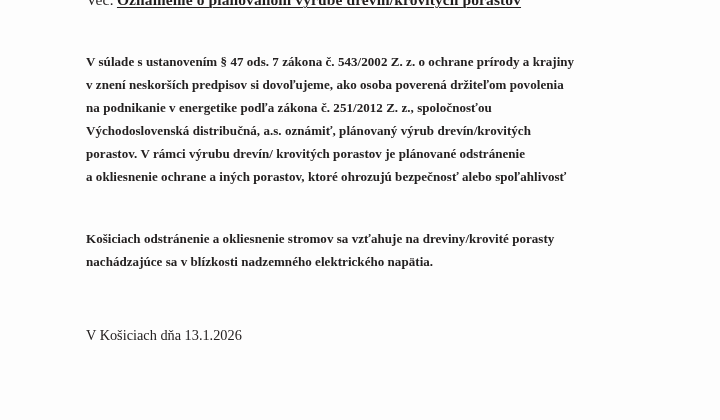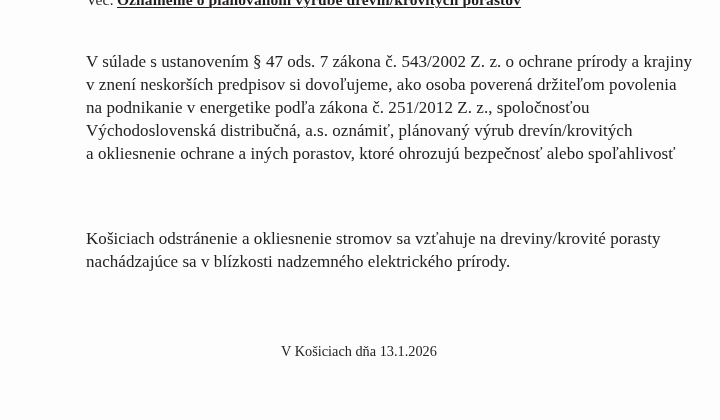--- a/index.html
+++ b/index.html
@@ -48,25 +48,26 @@
     margin-left: 3px;
   }
 
   
   .body-block {
     position: absolute;
     left: 86px;
     width: 546px;
   }
   .para {
-    font-size: 17px;
+    font-size: 13px;
     line-height: 23px;
     margin: 0;
     color: #242121;
     letter-spacing: 0.05px;
+    font-weight: bold;
   }
   .para .ln {
     display: block;
     white-space: nowrap;
   }
 
   #para-intro { top: 50px; }
   #para-scope { top: 227px; }
 
   
@@ -75,46 +76,47 @@
     left: 86px;
     width: 546px;
   }
   .footer-line {
     font-size: 14.3px;
     line-height: 23px;
     margin: 0;
     white-space: nowrap;
     color: #242121;
   }
-  #footer-place-date { top: 340px; text-align: center; }
+  #footer-place-date { top: 324px; }
   #footer-signatory  { top: 379px; }
 </style>
 </head>
 <body>
 
 <div class="page">
 
   <div class="subject-line">
     <span class="subject-label">Vec:</span><span class="subject-title">Oznámenie o plánovanom výrube drevín/krovitých porastov</span>
   </div>
 
   <div class="body-block" id="para-intro">
     <p class="para">
       <span class="ln">V súlade s ustanovením § 47 ods. 7 zákona č. 543/2002 Z. z. o ochrane prírody a krajiny</span>
       <span class="ln">v znení neskorších predpisov si dovoľujeme, ako osoba poverená držiteľom povolenia</span>
       <span class="ln">na podnikanie v energetike podľa zákona č. 251/2012 Z. z., spoločnosťou</span>
       <span class="ln">Východoslovenská distribučná, a.s. oznámiť, plánovaný výrub drevín/krovitých</span>
+      <span class="ln">porastov. V rámci výrubu drevín/ krovitých porastov je plánované odstránenie</span>
       <span class="ln">a okliesnenie ochrane a iných porastov, ktoré ohrozujú bezpečnosť alebo spoľahlivosť</span>
     </p>
   </div>
 
   <div class="body-block" id="para-scope">
     <p class="para">
       <span class="ln">Košiciach odstránenie a okliesnenie stromov sa vzťahuje na dreviny/krovité porasty</span>
-      <span class="ln">nachádzajúce sa v blízkosti nadzemného elektrického prírody.</span>
+      <span class="ln">nachádzajúce sa v blízkosti nadzemného elektrického napätia.</span>
     </p>
   </div>
 
   <div class="footer-block" id="footer-place-date">
     <p class="footer-line">V Košiciach dňa 13.1.2026</p>
   </div>
 
 
 </div>
 

